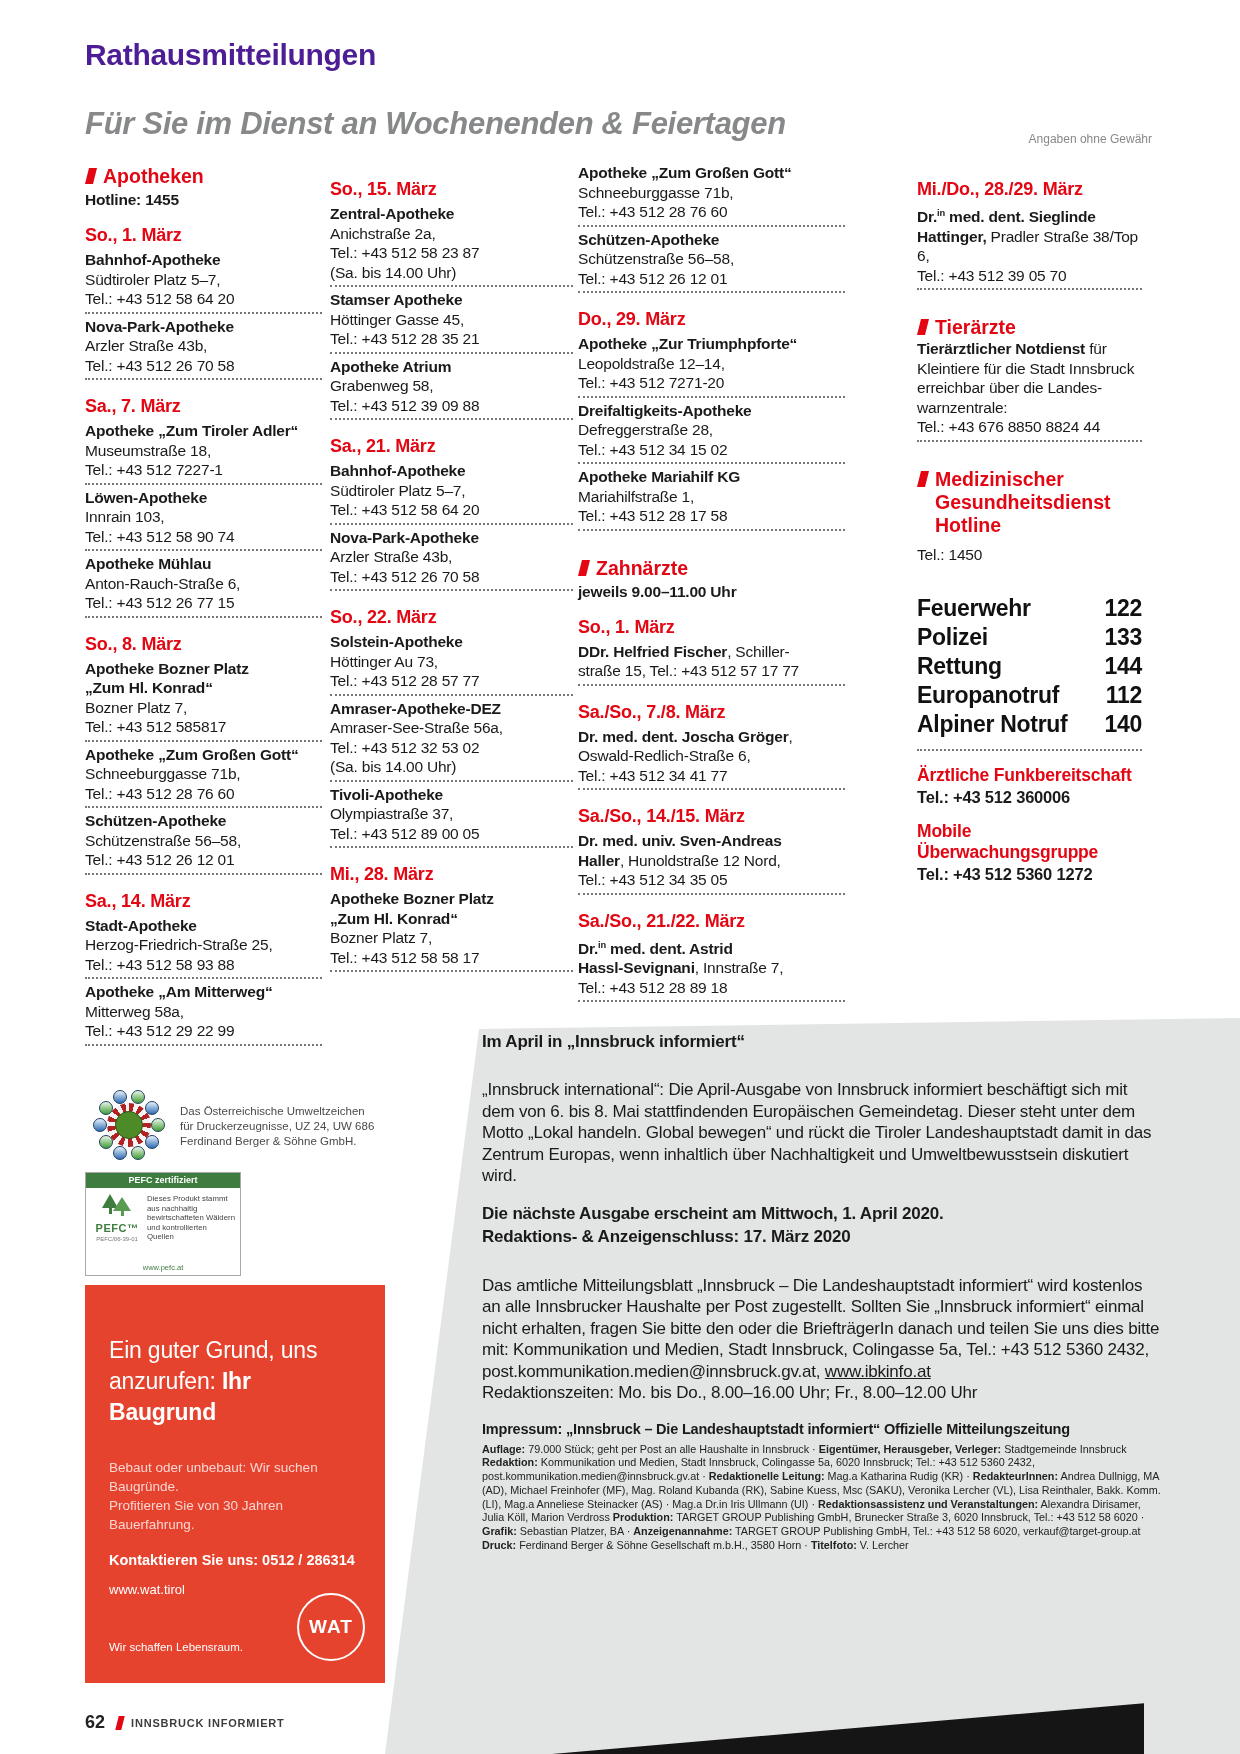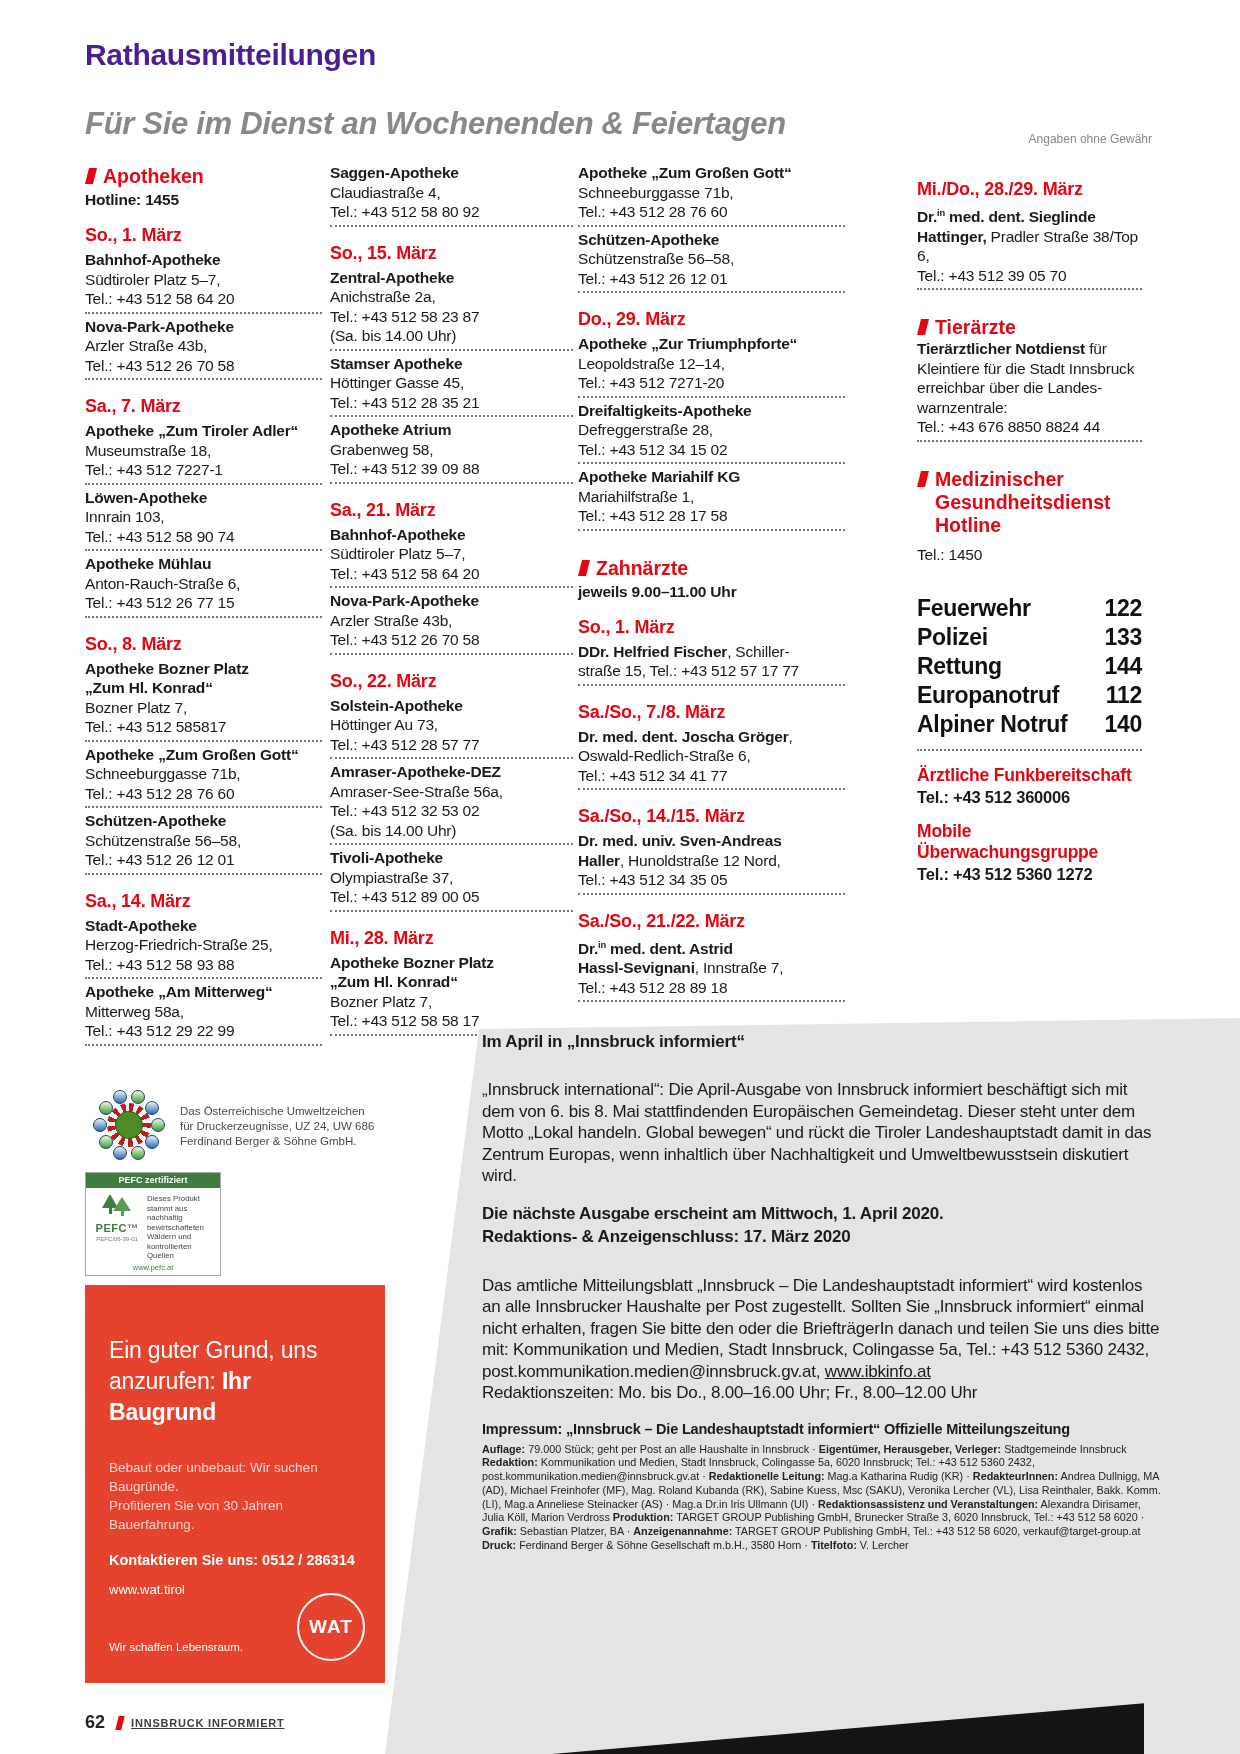--- a/index.html
+++ b/index.html
@@ -34,21 +34,21 @@
   .contact-tel { font-size:16.5px; font-weight:700; margin-top:2px; letter-spacing:-0.2px; }
 
   
   .umwelt { position:absolute; left:92px; top:1088px; display:flex; }
   .uz-logo { position:relative; width:74px; height:74px; flex:0 0 auto; }
   .uz-ring { position:absolute; left:15px; top:15px; width:44px; height:44px; border-radius:50%;
              background:repeating-conic-gradient(#b22222 0deg 14deg, #f4f4f4 14deg 28deg); }
   .uz-core { position:absolute; left:23px; top:23px; width:28px; height:28px; border-radius:50%; background:#4d8a28; border:1px solid #2e5c17; }
   .uz-petal { position:absolute; width:14px; height:14px; border-radius:50%; border:1px solid #1e3f63; }
   .uz-text { font-size:11.5px; line-height:15px; color:#4a4a4a; margin-left:14px; padding-top:16px; }
-  .pefc-box { position:absolute; left:85px; top:1172px; width:136px; height:104px; border:1px solid #a8a8a8; background:#fff; display:flex; flex-direction:column; }
+  .pefc-box { position:absolute; left:85px; top:1172px; width:156px; height:104px; border:1px solid #a8a8a8; background:#fff; display:flex; flex-direction:column; }
   .pefc-head { background:#3e7d3f; color:#fff; font-size:9px; font-weight:700; text-align:center; line-height:15px; height:15px; }
   .pefc-body { flex:1; display:flex; padding:4px 5px 2px; }
   .pefc-left { width:52px; text-align:center; }
   .pefc-brand { color:#3e7d3f; font-weight:700; font-size:11px; letter-spacing:0.5px; }
   .pefc-code { font-size:6px; color:#777; margin-top:2px; }
   .pefc-text { flex:1; font-size:7.8px; line-height:9.5px; color:#444; padding-left:4px; padding-top:2px; }
   .pefc-url { font-size:7.5px; color:#3e7d3f; text-align:center; padding-bottom:3px; }
 
   
   .wat-ad { position:absolute; left:85px; top:1285px; width:300px; height:398px; background:#e6432f; color:#fff; padding:50px 24px 20px; }
@@ -72,21 +72,21 @@
   .news-bold { font-size:17px; line-height:23px; font-weight:700; margin-top:15px; letter-spacing:-0.2px; }
   .news-link { color:#1a1a1a; text-decoration:underline; }
   .imp-head { font-size:14.5px; font-weight:700; margin-top:17px; letter-spacing:-0.2px; }
   .imp-fine { font-size:10.8px; line-height:13.8px; margin-top:6px; color:#222; }
   .imp-fine .b { font-weight:700; }
 
   
   .footer { position:absolute; left:85px; top:1712px; display:flex; align-items:center; }
   .footer .num { font-size:18px; font-weight:700; color:#222; }
   .footer .slash { margin:0 8px 0 12px; height:14px; width:6px; }
-  .footer .mag { font-size:11px; font-weight:700; letter-spacing:0.8px; color:#3d3d3d;text-decoration:underline; }
+  .footer .mag { font-size:11px; font-weight:700; letter-spacing:0.8px; color:#3d3d3d; }
 
   :root { --red:#e30613; }
 </style>
 </head>
 <body>
 
 <div class="page">
 
   <div class="page-title">Rathausmitteilungen</div>
   <div class="page-subtitle">Für Sie im Dienst an Wochenenden &amp; Feiertagen</div>
@@ -151,25 +151,20 @@
           <div class="line"><span>Herzog-Friedrich-Straße 25,</span></div>
           <div class="line"><span>Tel.: +43 512 58 93 88</span></div>
         </div>
         <div class="entry">
           <div class="line"><span class="b">Apotheke „Am Mitterweg“</span></div>
           <div class="line"><span>Mitterweg 58a,</span></div>
           <div class="line"><span>Tel.: +43 512 29 22 99</span></div>
         </div>
       </div>
       <div class="col" style="left: 330px; width: 243px;">
-        <div class="entry">
-          <div class="line"><span class="b">Saggen-Apotheke</span></div>
-          <div class="line"><span>Claudiastraße 4,</span></div>
-          <div class="line"><span>Tel.: +43 512 58 80 92</span></div>
-        </div>
         <div class="date">So., 15. März</div>
         <div class="entry">
           <div class="line"><span class="b">Zentral-Apotheke</span></div>
           <div class="line"><span>Anichstraße 2a,</span></div>
           <div class="line"><span>Tel.: +43 512 58 23 87</span></div>
           <div class="line"><span>(Sa. bis 14.00 Uhr)</span></div>
         </div>
         <div class="entry">
           <div class="line"><span class="b">Stamser Apotheke</span></div>
           <div class="line"><span>Höttinger Gasse 45,</span></div>

